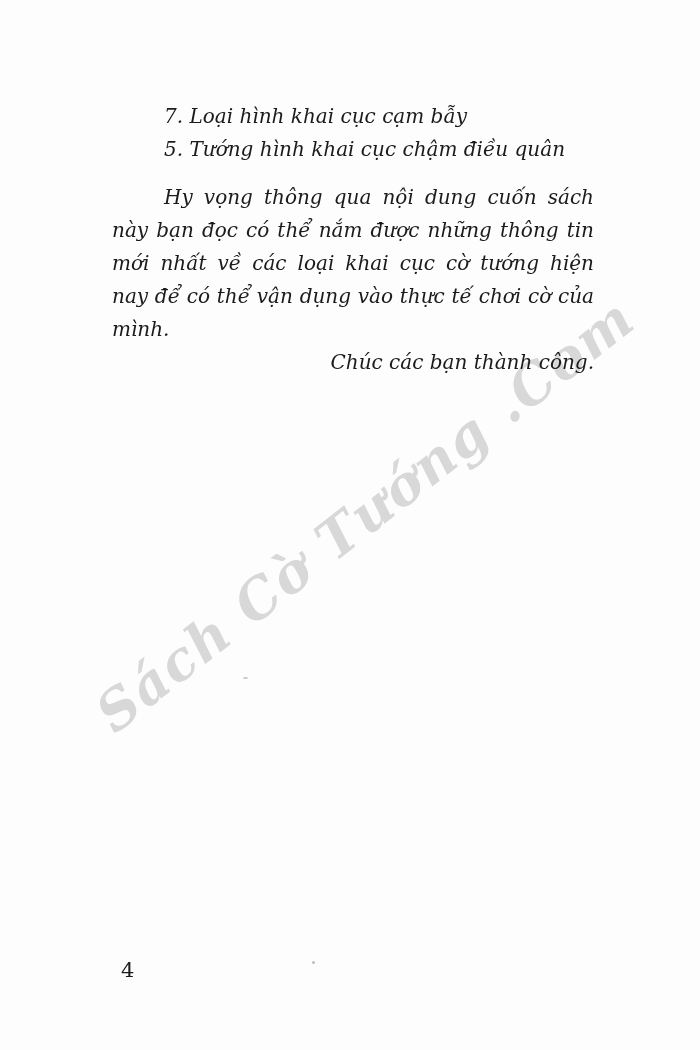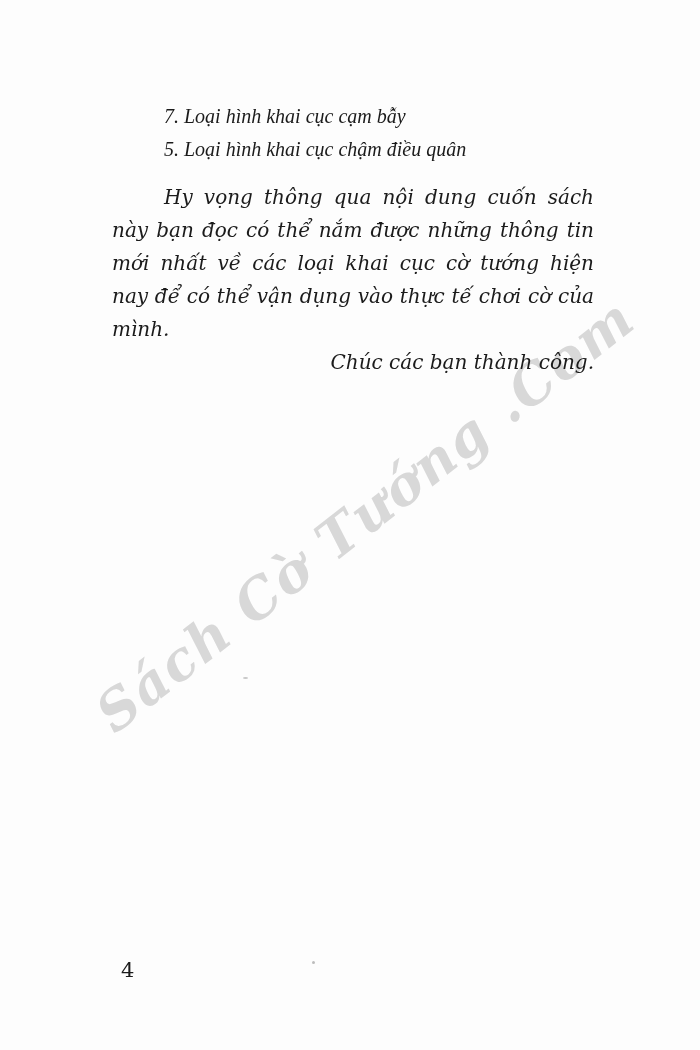--- a/index.html
+++ b/index.html
@@ -49,21 +49,20 @@
     width: 482px;
     z-index: 1;
     font-style: italic;
     font-size: 20px;
     line-height: 33px;
   }
 
   .list-line {
     text-indent: 52px;
     white-space: nowrap;
-    font-family: Liberation Serif, serif;
   }
 
   .para {
     text-align: justify;
     text-indent: 52px;
   }
 
   .para-first { margin-top: 15px; }
 
   .para-short {
@@ -107,21 +106,21 @@
 <div class="page">
 
   <div class="watermark">Sách Cờ Tướng .Com</div>
 
   <div class="content">
 
     <p class="list-line"><span>7.</span> <span>Loại hình khai cục  cạm bẫy</span></p>
 
 
 
-    <p class="list-line"><span>5.</span> <span>Loại hình khai cục chậm điều quân</span></p>
+    <p class="list-line"><span>5.</span> <span>Tướng hình khai cục chậm điều quân</span></p>
 
     <p class="para para-first">Hy vọng thông qua nội dung cuốn sách này bạn đọc có thể nắm được những thông tin mới nhất về các loại khai cục cờ tướng hiện nay để có thể vận dụng vào thực tế chơi cờ của mình.</p>
 
 
     <p class="para-short">Chúc các bạn thành công.</p>
 
 
   </div>
 
   <div class="page-number">4</div>

